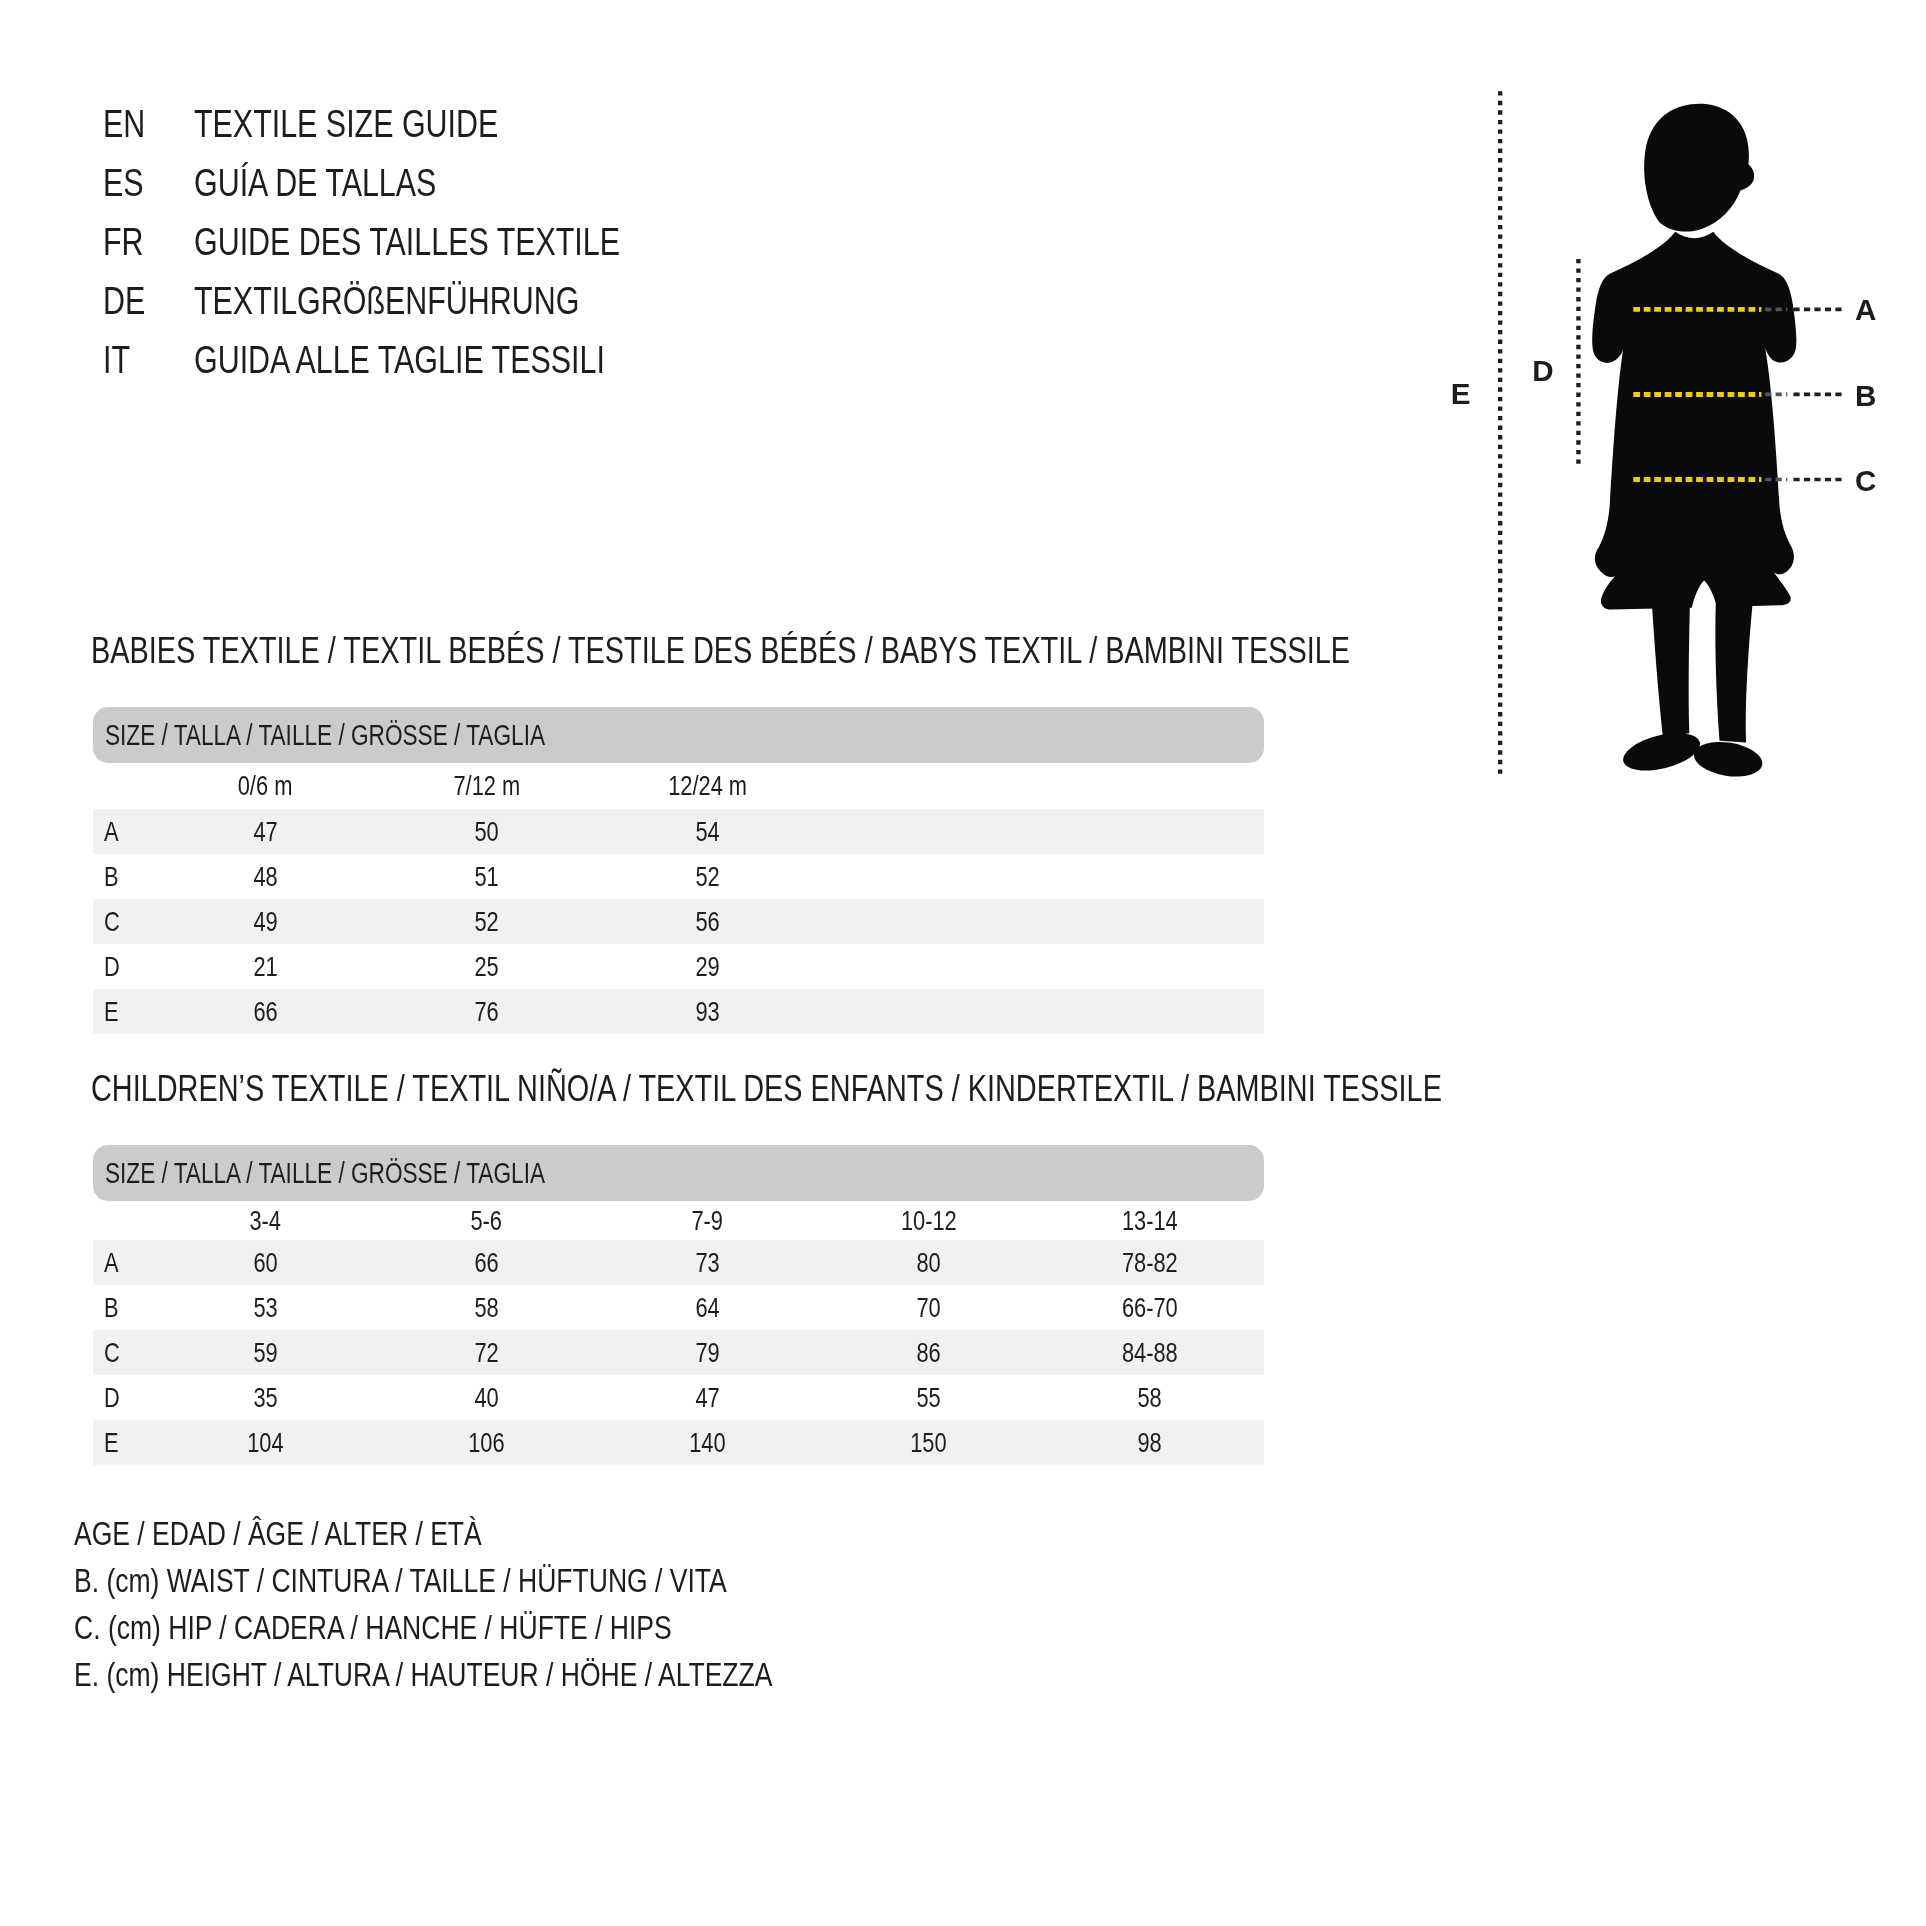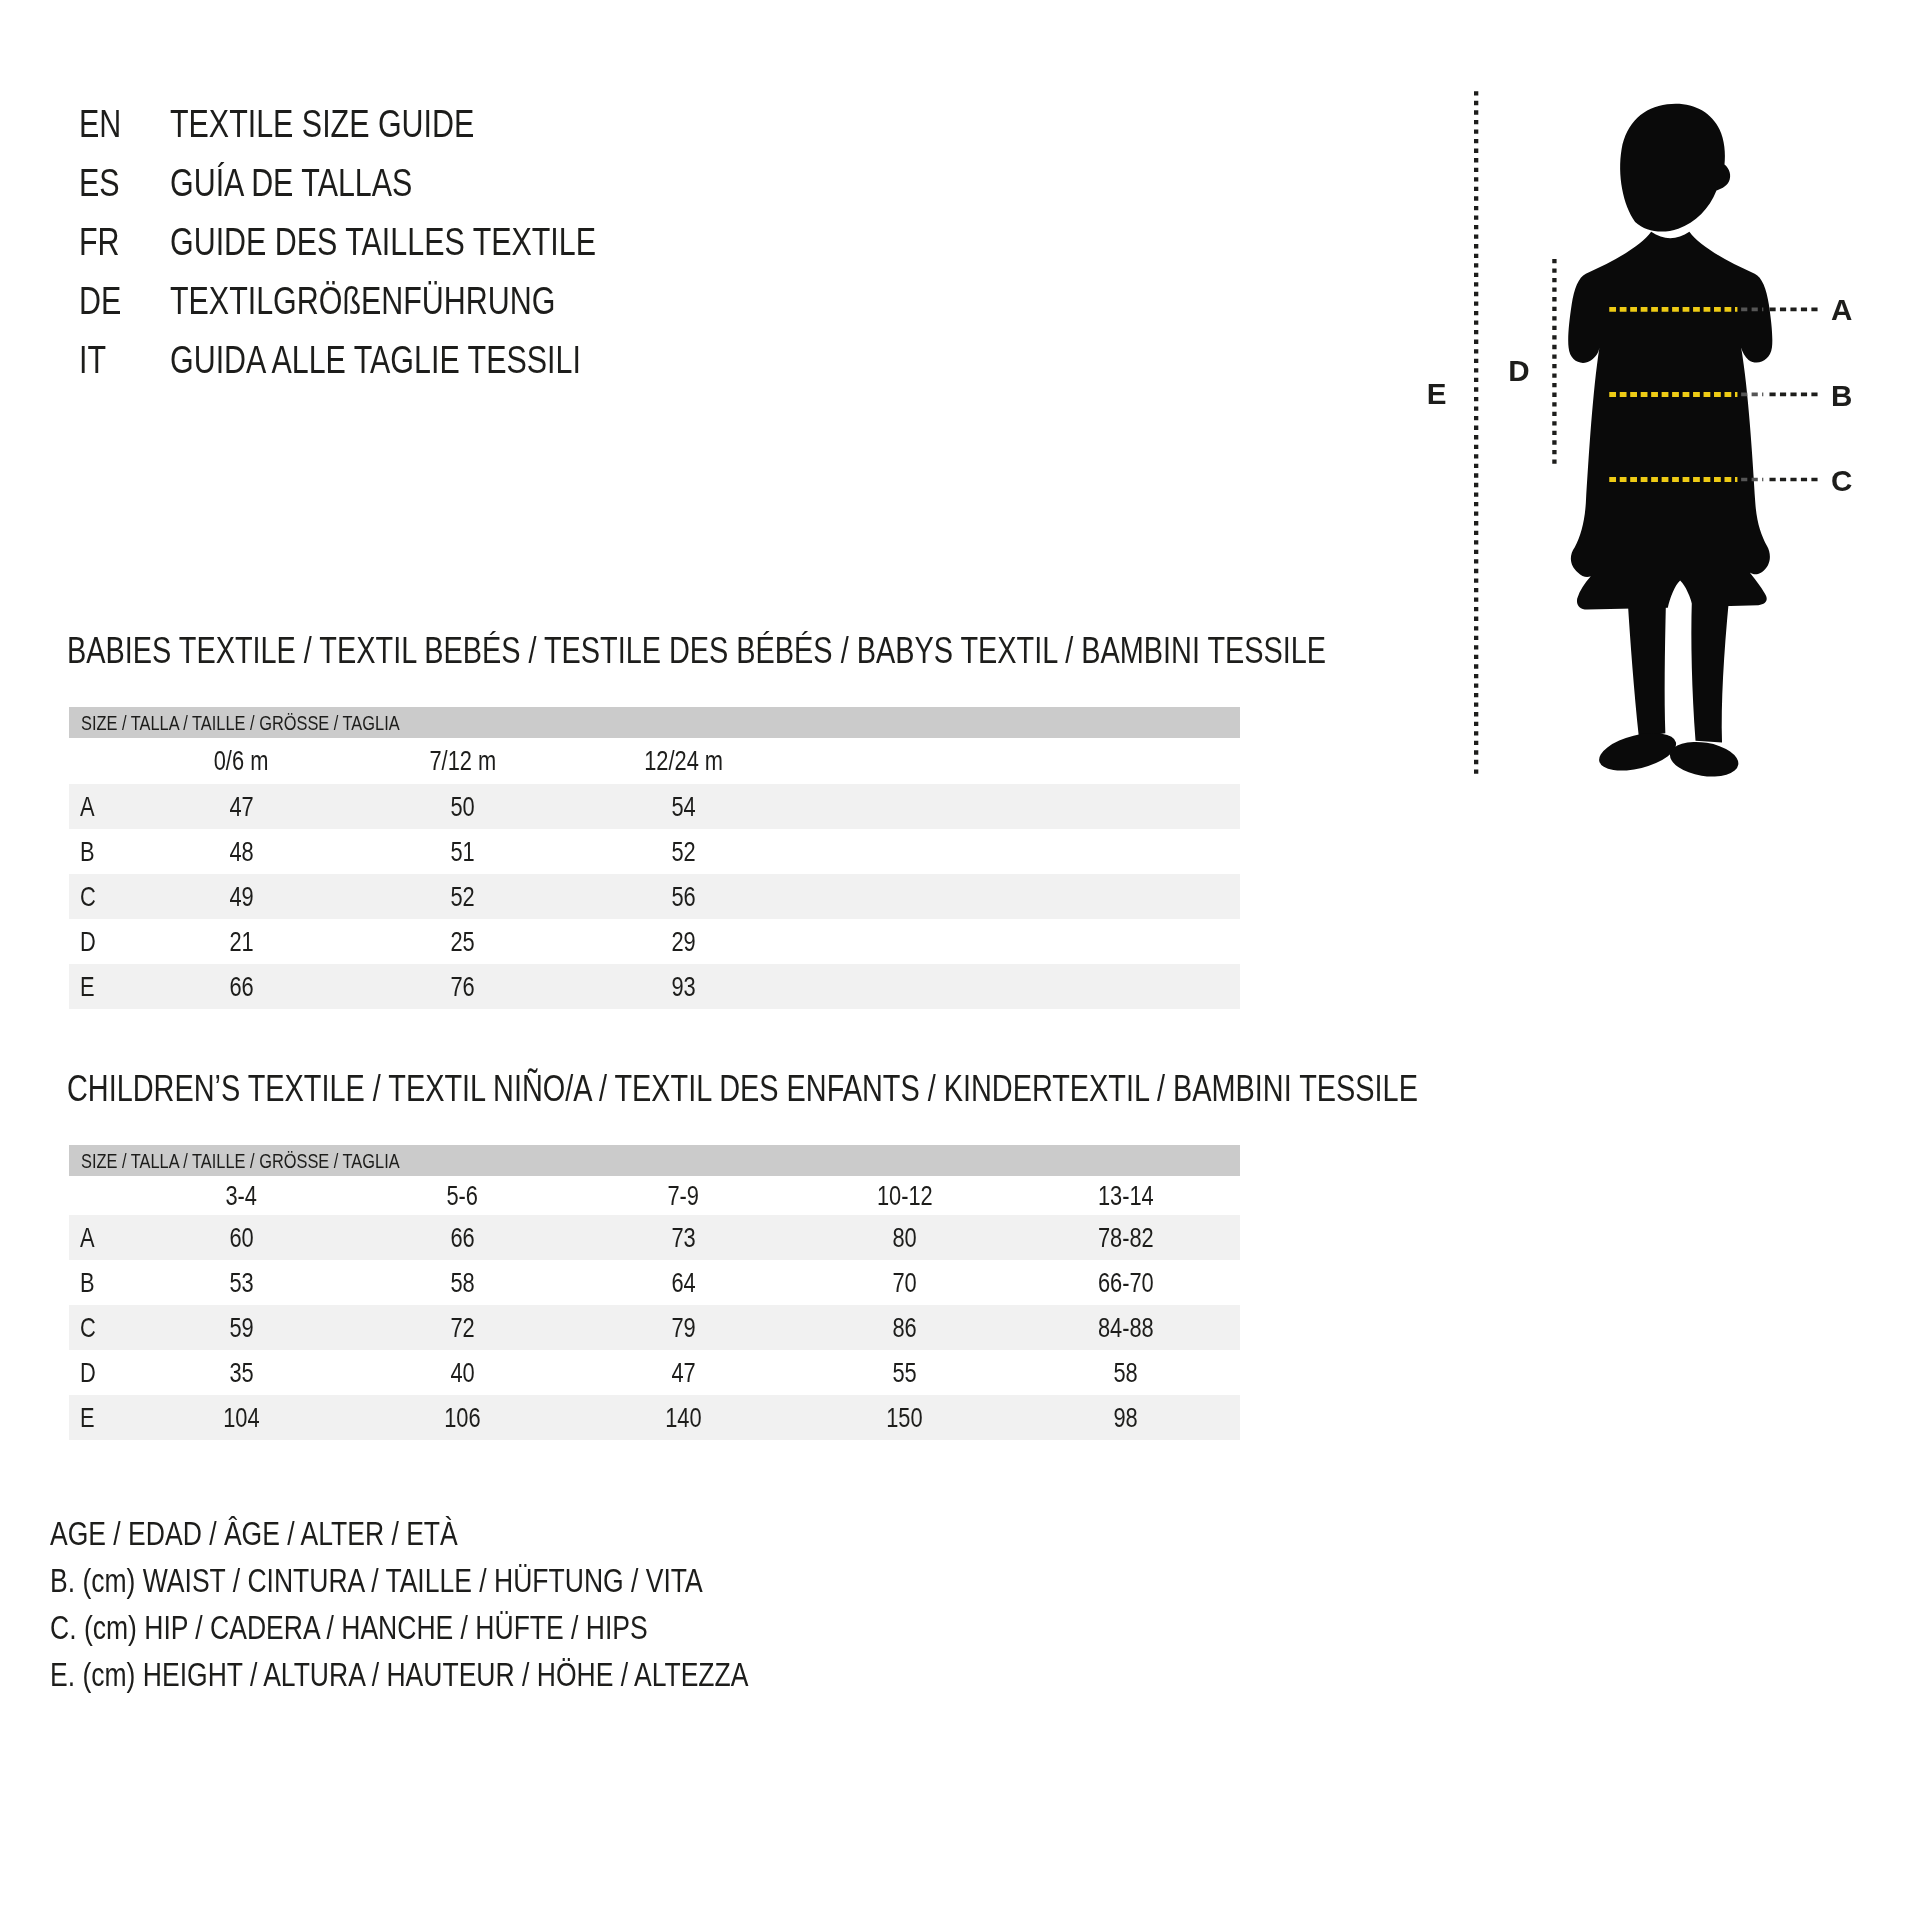--- a/index.html
+++ b/index.html
@@ -1,18 +1,18 @@
 <!DOCTYPE html>
 <html style="font-size:10px"><head>
 <meta charset="utf-8">
 <style>
   html,body{margin:0;padding:0;background:#ffffff;}
   body{width:1926px;height:1926px;position:relative;overflow:hidden;
        font-family:"Liberation Sans","DejaVu Sans",sans-serif;color:#1d1d1b;}
-  .page{position:absolute;inset:0;background:#ffffff;}
+  .page{position:absolute;inset:0;background:#ffffff;margin-left:24px;}
 
   
   .cx{display:inline-block;transform:scaleX(0.78);transform-origin:50% 50%;white-space:nowrap;}
   .cl{transform-origin:0 50%;}
 
   
   .lang-block{position:absolute;left:79px;top:94px;}
   .lang-row{position:relative;height:59px;font-size:39px;line-height:59px;}
   .lang-code{position:absolute;left:0;top:0;}
   .lang-title{position:absolute;left:91px;top:0;}
@@ -23,21 +23,21 @@
 
   
   .section-title{position:absolute;left:67px;font-size:37px;line-height:37px;}
   .babies-title{top:632px;}
   .kids-title{top:1070px;}
 
   
   .stable{position:absolute;left:69px;width:1171px;}
   .t-babies{top:707px;}
   .t-kids{top:1145px;}
-  .thead{height:31px;background:#cbcbcb;display:flex;align-items:center;padding-left:12.3px;font-size:21px;}
+  .thead{height:56px;background:#cbcbcb;display:flex;align-items:center;padding-left:12.3px;font-size:29px;border-radius:15px;}
   .trow{display:grid;align-items:center;font-size:28px;}
   .b-cols{grid-template-columns:62px 221px 221px 221px 1fr;}
   .k-cols{grid-template-columns:62px 221px 221px 221px 221px 221px;}
   .colhead-b{height:46px;}
   .colhead-k{height:39px;}
   .datarow-b{height:45px;}
   .datarow-k{height:45px;}
   .odd{background:#f1f1f1;}
   .cell{text-align:center;}
   .lab{text-align:left;padding-left:11px;}

